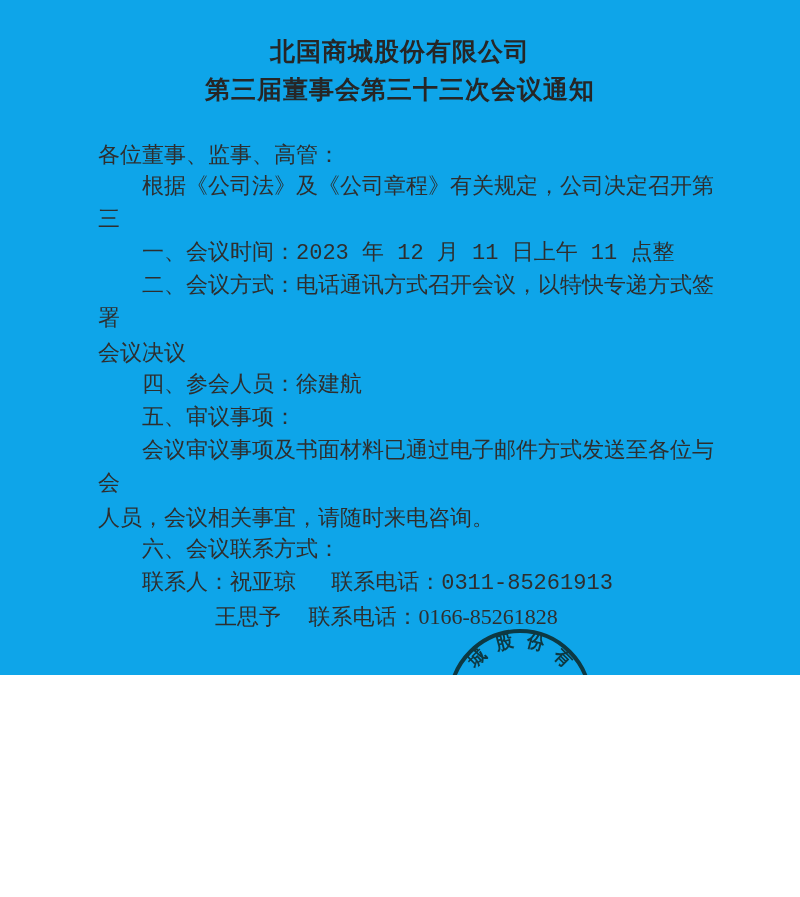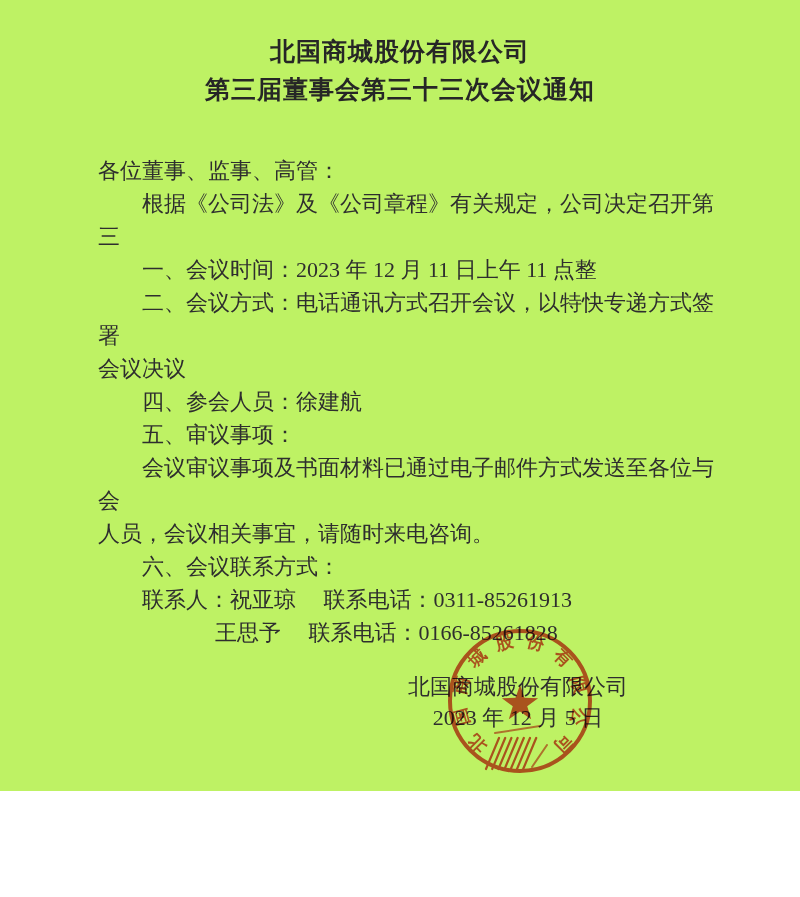--- a/index.html
+++ b/index.html
@@ -2,48 +2,48 @@
 <html style="--seal-color: #e0402f; --text-color: #2e2e2e;"><head>
 <meta charset="utf-8">
 <style>
   :root{
     --seal-color:#e0402f;
     --text-color:#2e2e2e;
   }
   html,body{margin:0;padding:0;background:#ffffff;}
   .page{
     position:relative;
-    width:800px;height:791px;
-    background:#bef264;
+    width:800px;height:675px;
+    background:#0ea5e9;
     overflow:hidden;
     color:var(--text-color);
     font-family:"Liberation Serif","DejaVu Serif",serif;
   }
   .title-block{
     padding-top:32px;
     text-align:center;
     font-family:"Liberation Sans","DejaVu Sans",sans-serif;
     font-weight:bold;
   }
   .title-line{
     font-size:25px;
     line-height:38px;
     letter-spacing:1px;
     color:#262626;
   }
   .body-block{
-    margin:46px 86px 0 98px;
+    margin:30px 86px 0 98px;
     font-size:22px;
     line-height:33px;
   }
   .line{
     white-space:pre-wrap;
     color:var(--text-color);
   }
-  .indent{text-indent:44px;}
+  .indent{text-indent:44px;font-family:Liberation Mono, monospace;}
   .just{text-align:justify;text-align-last:justify;}
   .contact2{margin-left:117px;}
   .signature-block{
     position:absolute;
     left:398px;top:671px;
     width:240px;
     text-align:center;
     font-size:22px;
     line-height:31px;
   }

